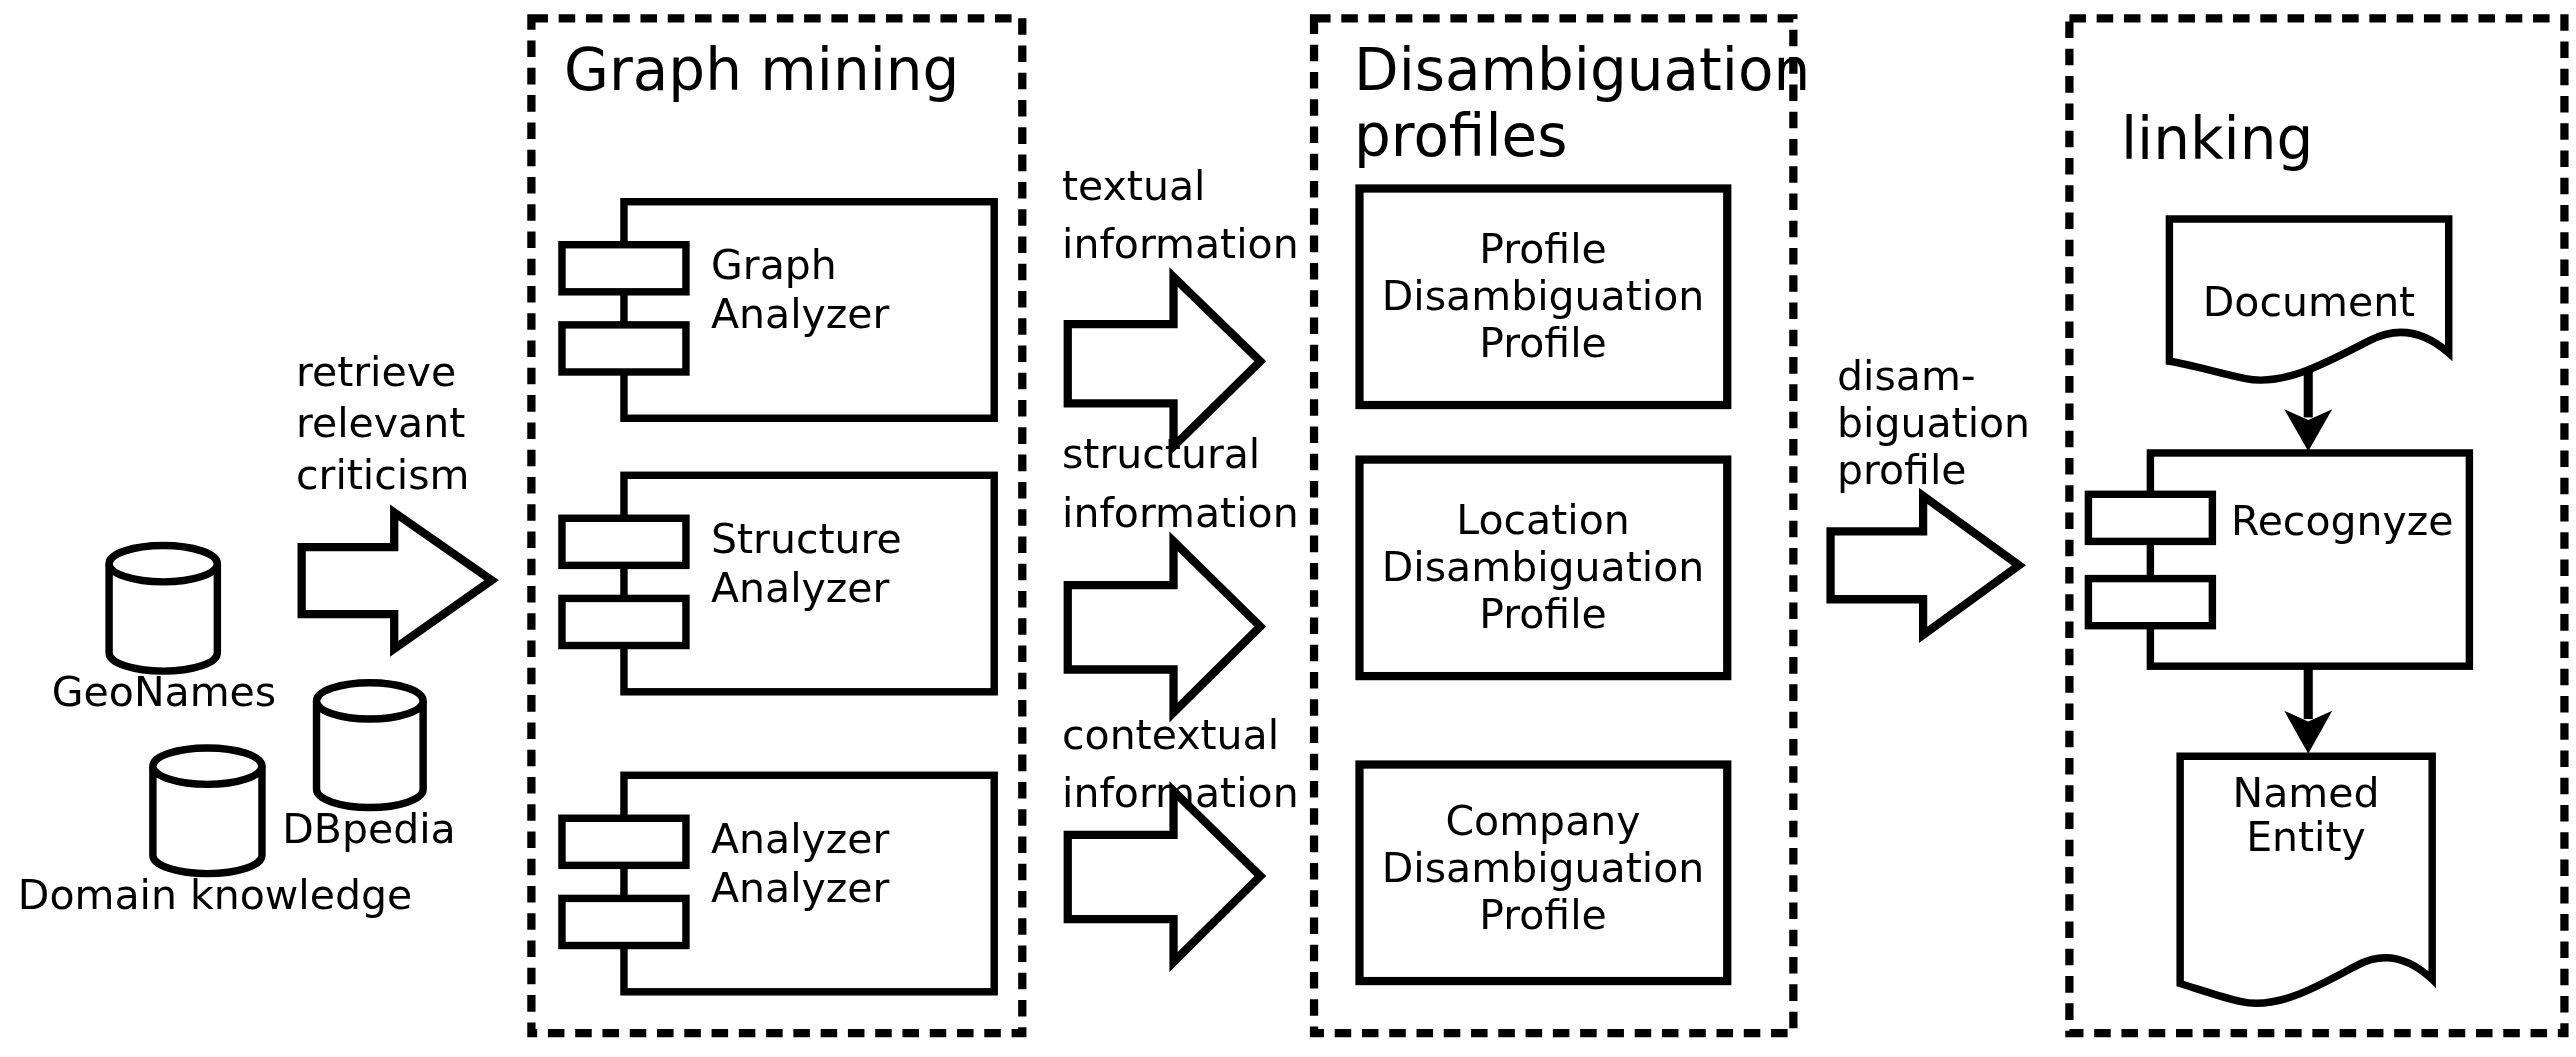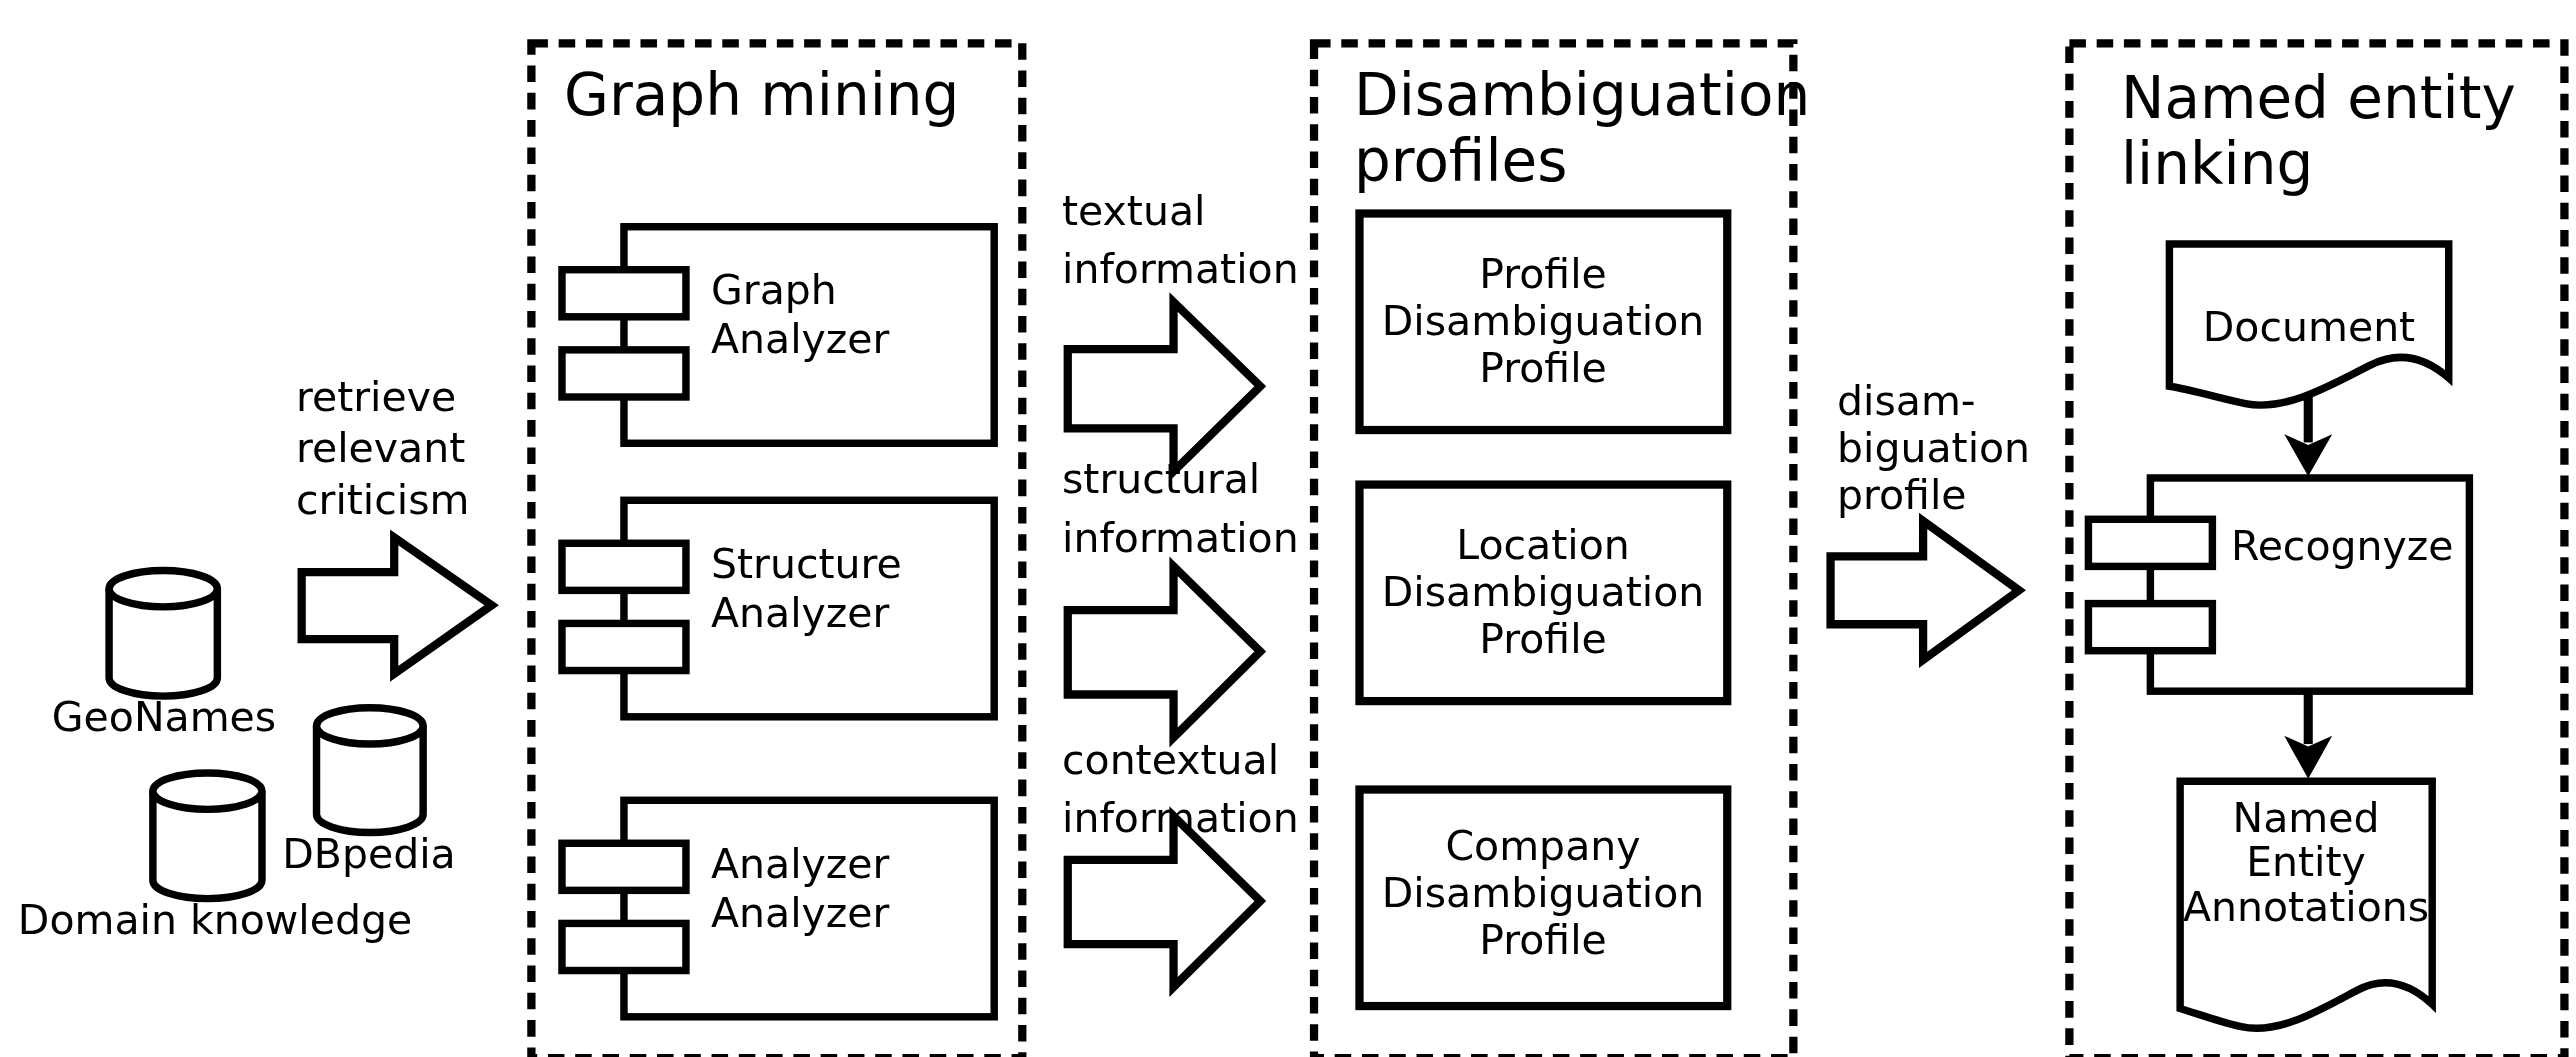--- a/index.html
+++ b/index.html
@@ -1,17 +1,17 @@
 <!DOCTYPE html>
 <html style="font-size:13.2px"><head>
 <meta charset="utf-8">
 <style>
   html,body{margin:0;padding:0;background:#ffffff;}
   body{width:2576px;height:1058px;position:relative;font-family:"DejaVu Sans",sans-serif;color:#000;}
-  #stage{position:absolute;left:0;top:0;width:2576px;height:840px;margin-top:25px;}
+  #stage{position:absolute;left:0;top:0;width:2576px;height:840px;}
   svg{position:absolute;left:0;top:0;}
   .lbl{position:absolute;font-size:41px;line-height:51px;height:51px;white-space:nowrap;}
   .title{position:absolute;font-size:58px;line-height:66px;height:66px;white-space:nowrap;}
   .ctr{transform:translateX(-50%);}
 </style>
 </head>
 <body>
 
 <div id="stage">
 
@@ -79,21 +79,20 @@
     <line x1="2793" y1="806" x2="2793" y2="870" stroke="#000" stroke-width="11"></line>
     <polygon points="2764,860 2793,873 2822,860 2793,912" fill="#000"></polygon>
   </g>
 
   <path d="M2638,915 H2943 V1185 C2912,1156 2882,1152 2852,1168 C2807,1192 2757,1222 2712,1212 C2686,1206 2661,1197 2638,1190 Z" fill="#fff" stroke="#000" stroke-width="9" stroke-linejoin="miter"></path>
 </svg>
 
 <div class="title" style="left:564px;top:37px">Graph mining</div>
 <div class="title" style="left:1354px;top:37px">Disambiguation</div>
 <div class="title" style="left:1354px;top:103px">profiles</div>
-<div class="title" style="left:2121px;top:40px">Named entity</div>
 <div class="title" style="left:2121px;top:106px">linking</div>
 
 <div class="lbl" style="left:296px;top:347px">retrieve</div>
 <div class="lbl" style="left:296px;top:398px">relevant</div>
 <div class="lbl" style="left:296px;top:450px">criticism</div>
 
 <div class="lbl ctr" style="left:164px;top:667px">GeoNames</div>
 <div class="lbl ctr" style="left:369px;top:804px">DBpedia</div>
 <div class="lbl ctr" style="left:215px;top:870px">Domain knowledge</div>
 
@@ -122,16 +121,15 @@
 <div class="lbl ctr" style="left:1543px;top:890px">Profile</div>
 
 <div class="lbl" style="left:1837px;top:351px">disam-</div>
 <div class="lbl" style="left:1837px;top:398px">biguation</div>
 <div class="lbl" style="left:1837px;top:445px">profile</div>
 
 <div class="lbl ctr" style="left:2309px;top:277px">Document</div>
 <div class="lbl" style="left:2231px;top:496px">Recognyze</div>
 <div class="lbl ctr" style="left:2306px;top:768px">Named</div>
 <div class="lbl ctr" style="left:2306px;top:812px">Entity</div>
-<div class="lbl ctr" style="left:2306px;top:857px">Annotations</div>
 
 </div>
 
 
 </body></html>

